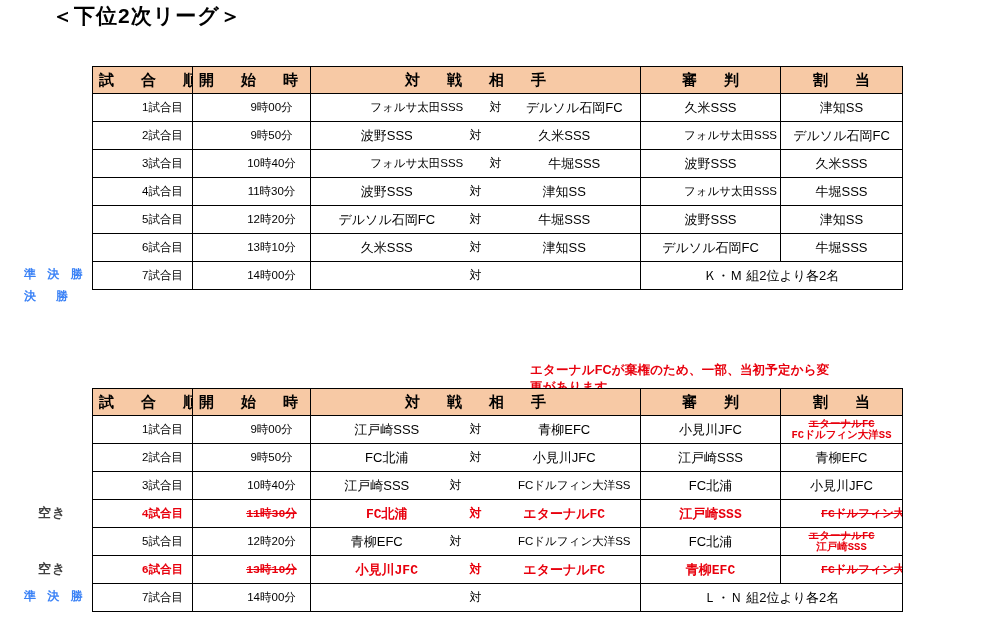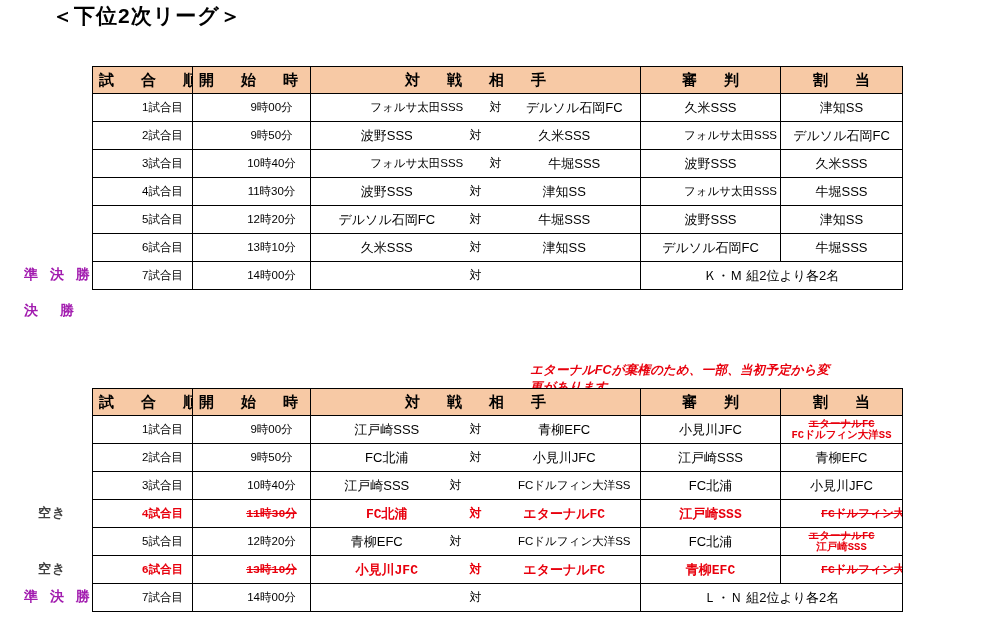--- a/index.html
+++ b/index.html
@@ -50,31 +50,31 @@
   }
   tbody td{height:27px;}
   .small{font-size:11.5px;padding-left:40px;}
   .xsmall{font-size:10.5px;line-height:11px;}
   .red{color:#e8000d;}
   .strike{text-decoration:line-through;}
   .bold{font-weight:bold;font-family:Liberation Mono, monospace;}
 
   .sidelabel{
     position:absolute;
-    font-size:14px;font-weight:bold;
+    font-size:12px;font-weight:bold;
     letter-spacing:4px;
-    color:#a21caf;
+    color:#3b82f6;
   }
   .sidelabel.red{color:#404040;font-size:13px;letter-spacing:1px;}
 
   .tbl-a{position:absolute;left:92px;top:66px;width:810px;}
   .tbl-b{position:absolute;left:92px;top:388px;width:810px;}
   .title-a{position:absolute;left:95px;top:38px;}
   .title-b{position:absolute;left:95px;top:360px;}
-  .notice-b{left:530px;top:362px;font-style:italic;}
+  .notice-b{left:530px;top:362px;}
 
   .col-order{width:100px;}
   .col-time{width:118px;}
   .col-match{width:330px;}
   .col-ref{width:140px;}
   .col-assign{width:122px;}
 
   .match-cell{display:flex;align-items:center;justify-content:center;height:100%;}
   .m-left{flex:1;text-align:center;}
   .m-mid{width:26px;text-align:center;font-size:12px;}
@@ -318,18 +318,18 @@
               <span class="m-right"></span>
             </div>
           </td>
           <td colspan="2">Ｌ・Ｎ 組2位より各2名</td>
         </tr>
       </tbody>
   </table>
 
   <div id="side-labels">
       <div class="sidelabel" style="top: 265.5px; left: 24px;">準 決 勝</div>
-      <div class="sidelabel" style="top: 302px; left: 24px;">決　勝</div>
+      <div class="sidelabel" style="top: 288px; left: 24px;">決　勝</div>
       <div class="sidelabel red" style="top: 503.5px; left: 38px;">空き</div>
       <div class="sidelabel red" style="top: 559.5px; left: 38px;">空き</div>
       <div class="sidelabel" style="top: 587.5px; left: 24px;">準 決 勝</div>
     </div>
 </div>
 
 </body></html>

